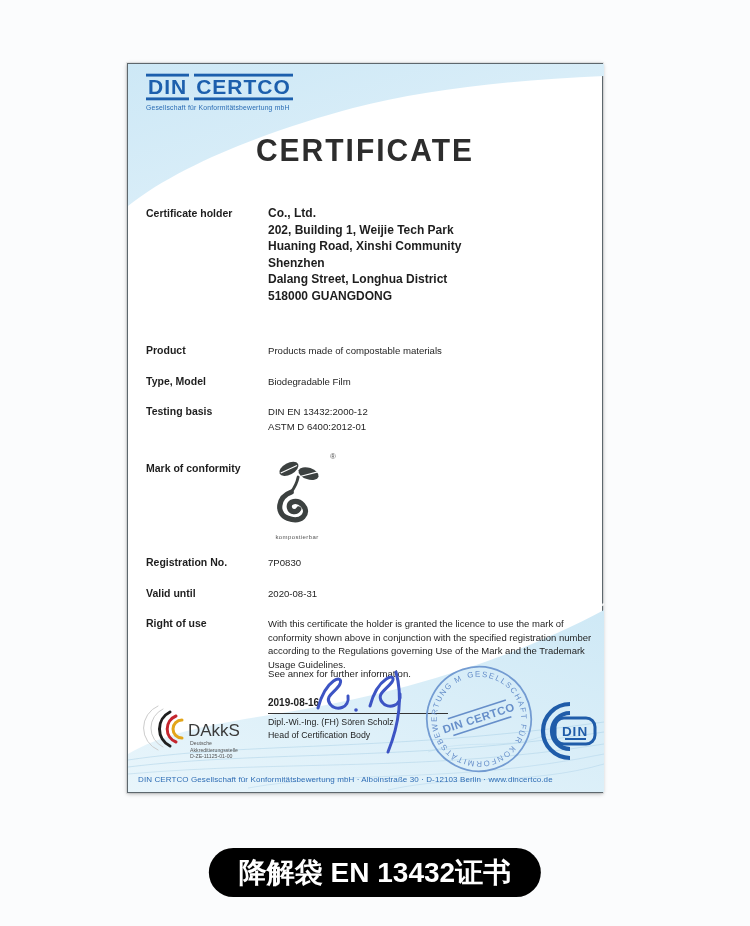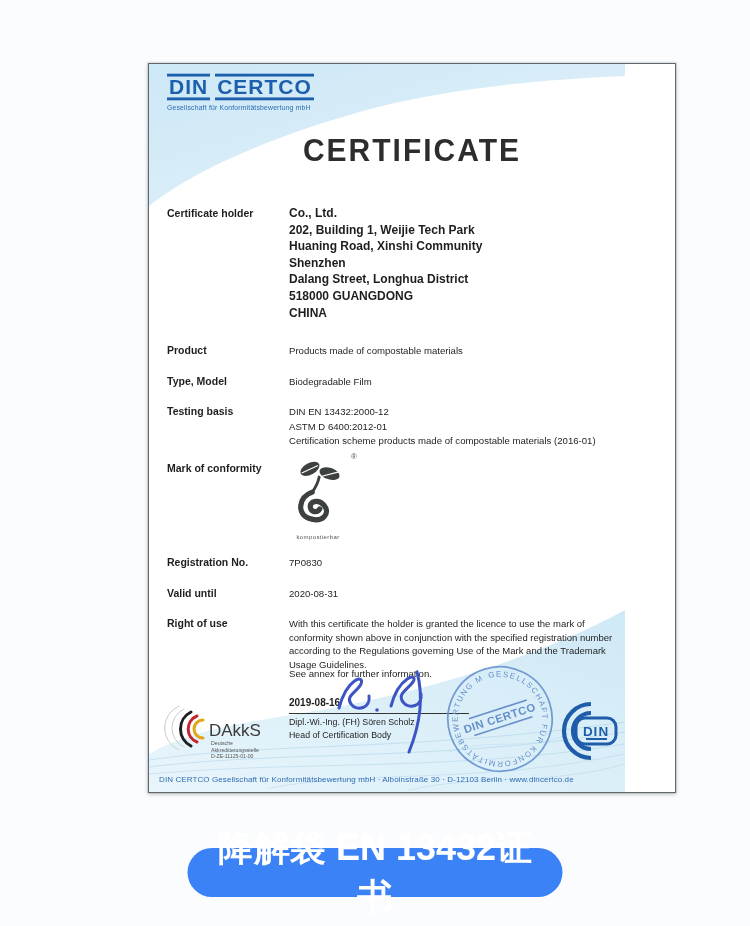--- a/index.html
+++ b/index.html
@@ -5,22 +5,22 @@
   * { margin:0; padding:0; box-sizing:border-box; }
   html,body { width:100%; height:100%; }
   body {
     width:750px; height:926px;
     background:#fbfcfd;
     font-family:"Liberation Sans", sans-serif;
     position:relative;
     overflow:hidden;
   }
   .sheet {
-    position:absolute; left:148px; top:63px;
-    width:528px; height:730px;
+    position:absolute; left:127px; top:63px;
+    width:476px; height:730px;
     background:#ffffff;
     border:1px solid #5d676d;
     box-shadow:0 1px 4px rgba(0,0,0,.28), 0 0 0 1px rgba(0,0,0,.06);
   }
   .sheet svg.band { position:absolute; left:0; display:block; }
   svg.band.top { top:0; }
   svg.band.bottom { bottom:0; }
 
   
   .logo { position:absolute; left:18px; top:9px; z-index:3; }
@@ -68,22 +68,22 @@
   .din-mark { position:absolute; left:406px; top:634px; z-index:3; }
 
   .sheet-footer {
     position:absolute; left:10px; top:711px; z-index:3;
     font-size:8px; color:#2f6db5; letter-spacing:.1px;
   }
 
   .cta-button {
     position:absolute; left:50%; top:848px; transform:translateX(-50%);
     min-width:292px; height:49px; padding:0 30px;
-    background:#3b82f6; border:none; border-radius:24.5px;
-    color:#ffffff; font-size:36px; font-weight:bold;
+    background:#000000; border:none; border-radius:24.5px;
+    color:#ffffff; font-size:28px; font-weight:bold;
     display:flex; align-items:center; justify-content:center;
     font-family:"Liberation Sans", sans-serif;
     cursor:pointer;
   }
 </style>
 </head>
 <body>
 
 <div class="sheet">
 
@@ -125,34 +125,32 @@
   <div class="cert-title">CERTIFICATE</div>
 
   <div class="label" style="top:143px;">Certificate holder</div>
   <div class="val holder-lines" style="top:141px;">
     <div>Co., Ltd.</div>
     <div>202, Building 1, Weijie Tech Park</div>
     <div>Huaning Road, Xinshi Community</div>
     <div>Shenzhen</div>
     <div>Dalang Street, Longhua District</div>
     <div>518000 GUANGDONG</div>
-    <div>CHINA</div>
   </div>
 
   <div class="label" style="top:280px;">Product</div>
   <div class="val small-val" style="top:281px;">Products made of compostable materials</div>
 
   <div class="label" style="top:311px;">Type, Model</div>
   <div class="val small-val" style="top:312px;">Biodegradable Film</div>
 
   <div class="label" style="top:341px;">Testing basis</div>
   <div class="val tb-lines" style="top:341px;">
     <div>DIN EN 13432:2000-12</div>
     <div>ASTM D 6400:2012-01</div>
-    <div>Certification scheme products made of compostable materials (2016-01)</div>
   </div>
 
   <div class="label" style="top:398px;">Mark of conformity</div>
   <div class="seedling-wrap">
     <svg width="58" height="70" viewBox="0 0 100 120">
       <g fill="#3c4140">
         <ellipse cx="36" cy="22" rx="18" ry="10" transform="rotate(-28 36 22)"></ellipse>
         <ellipse cx="70" cy="30" rx="18" ry="10" transform="rotate(18 70 30)"></ellipse>
       </g>
       <line x1="22" y1="29" x2="50" y2="16" stroke="#ffffff" stroke-width="2"></line>

